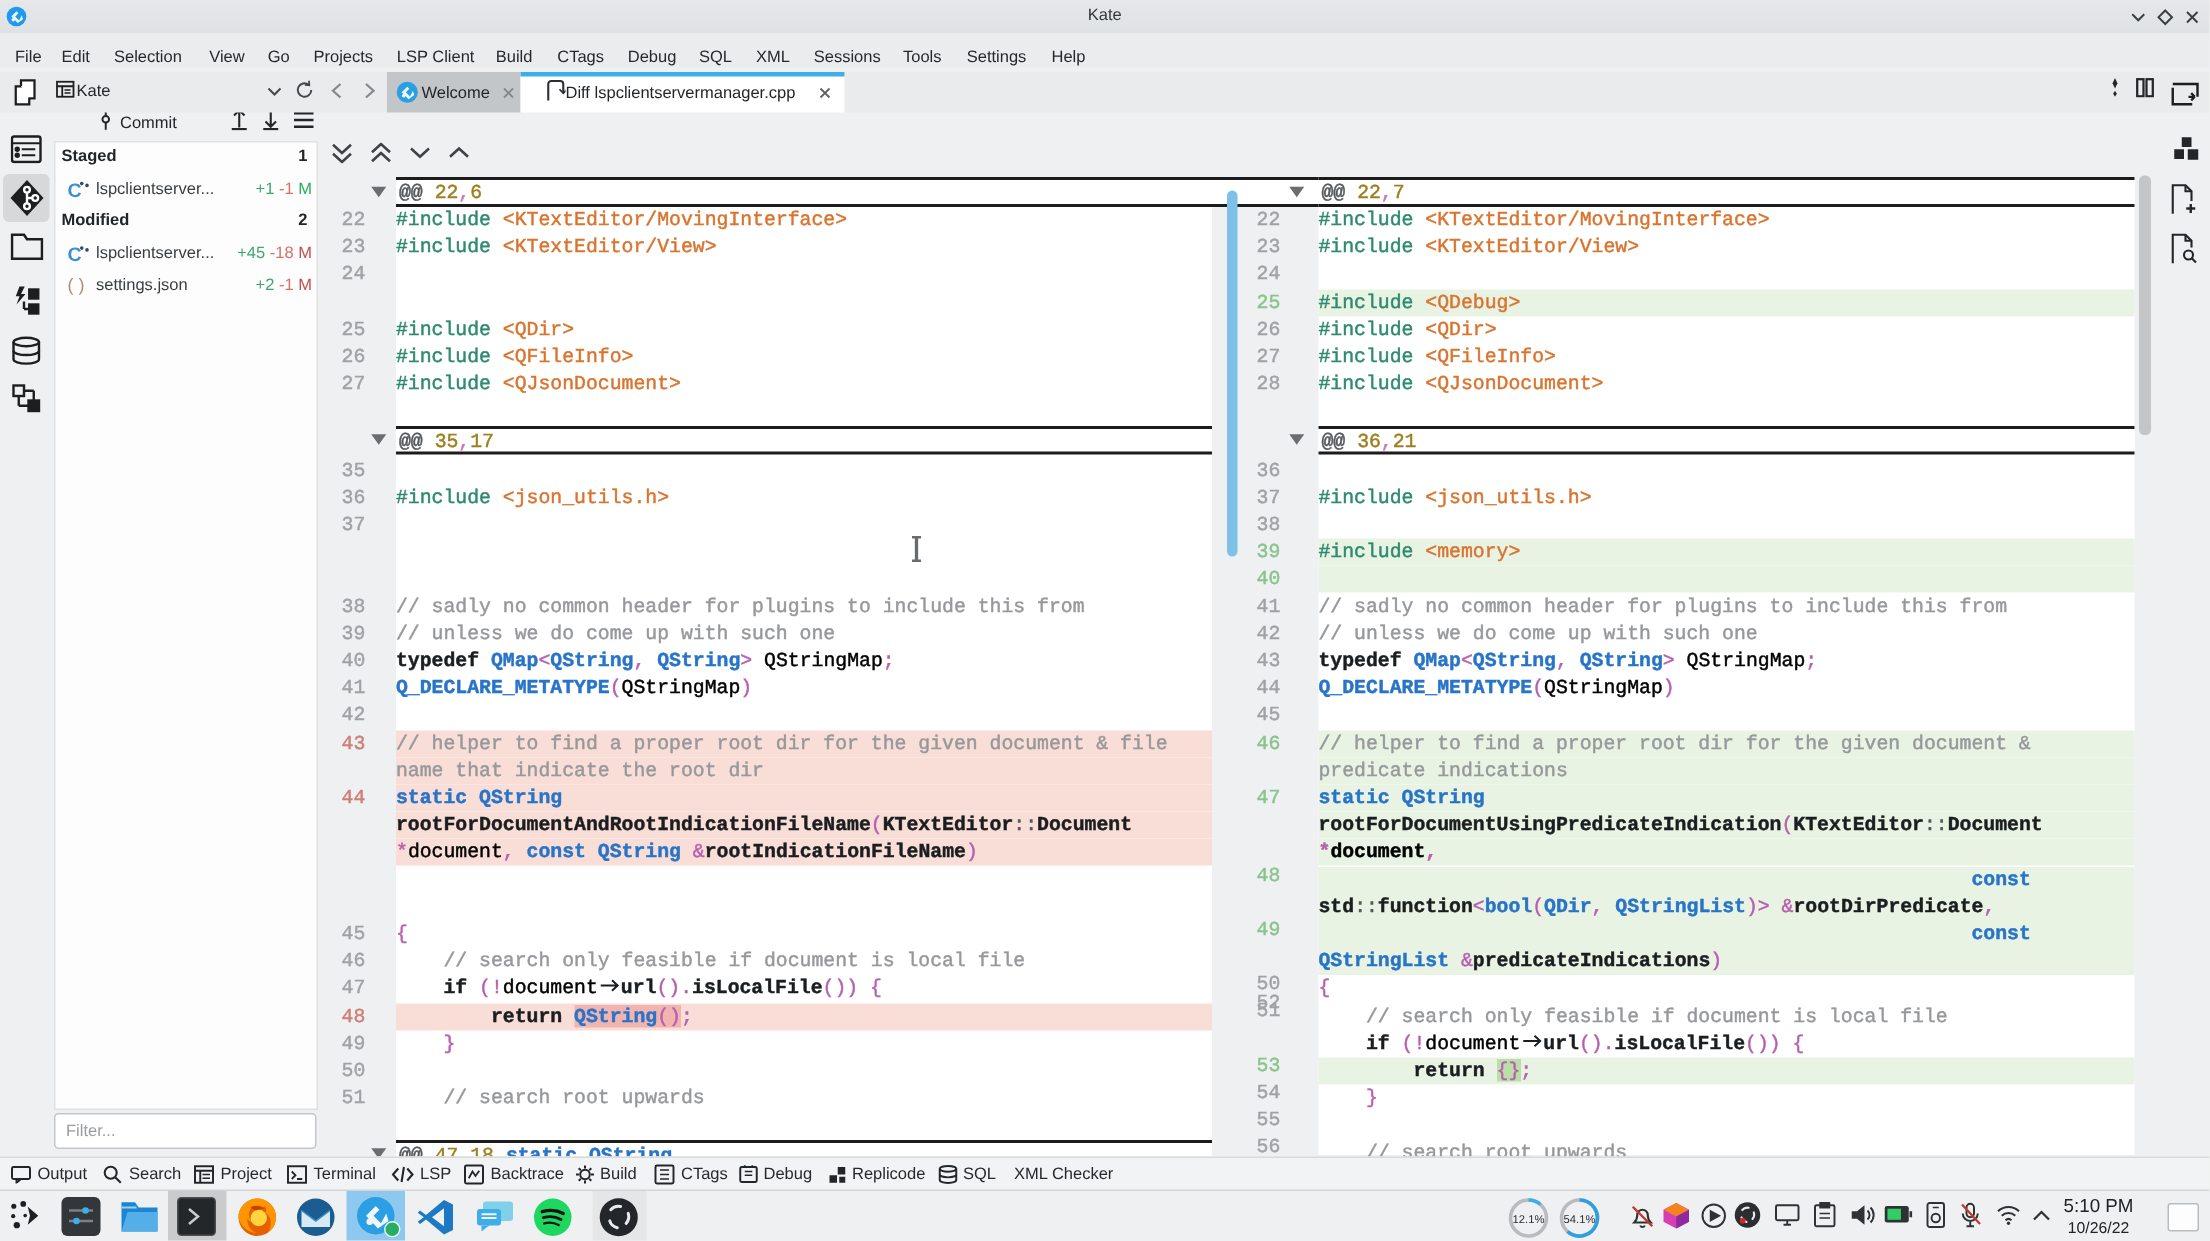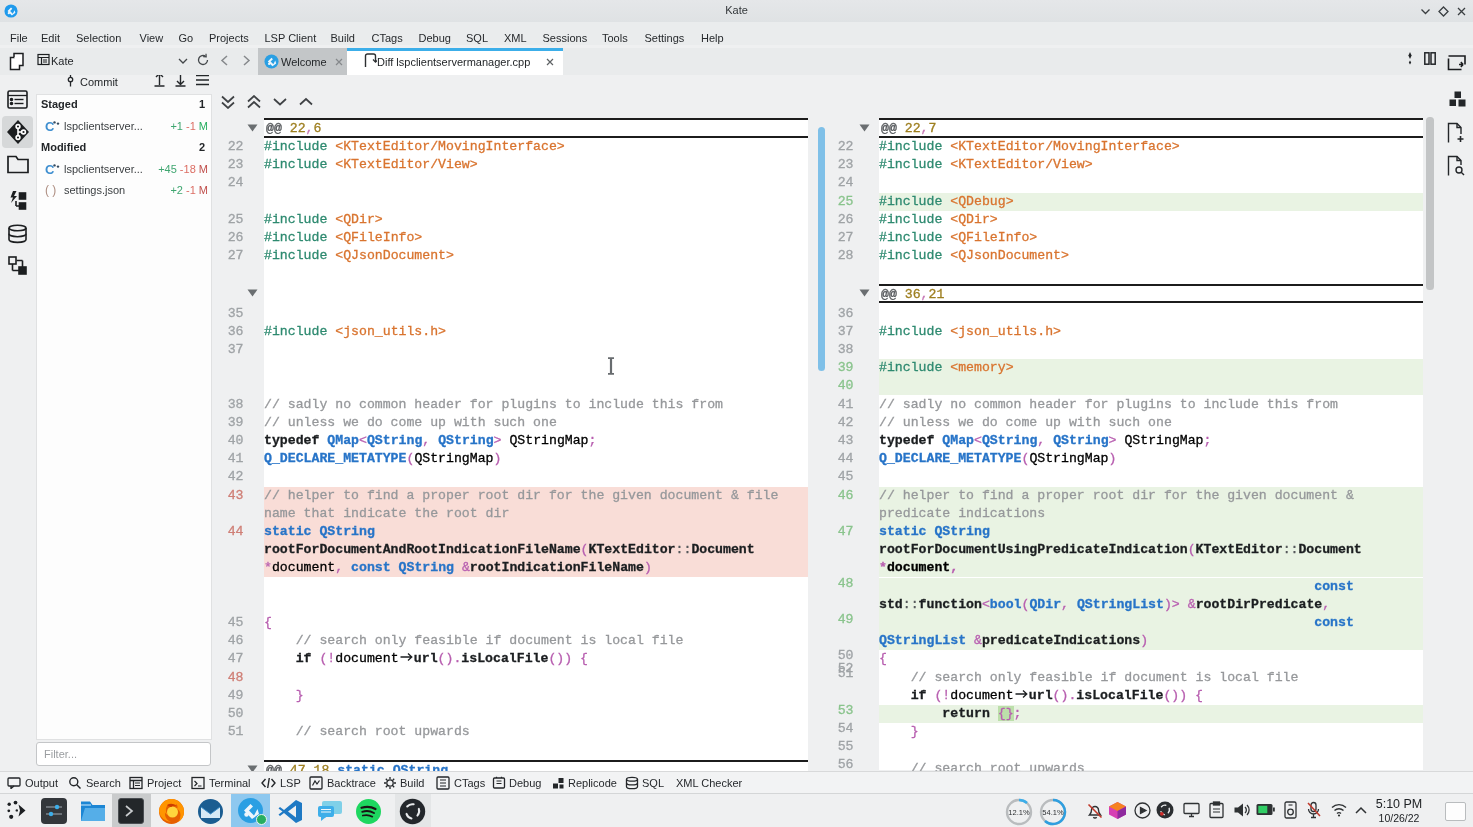--- a/index.html
+++ b/index.html
@@ -244,40 +244,43 @@
       <path d="M2 6.5 L8 1 L14 6.5 M2 12.5 L8 7 L14 12.5"></path>
     </svg>
 <svg class="abs" style="left:60px;top:50px" width="16" height="14" viewBox="0 0 16 14" fill="none" stroke="#3f4245" stroke-width="1.7">
       <path d="M2 4 L8 9.5 L14 4"></path>
     </svg>
 <svg class="abs" style="left:86px;top:50px" width="16" height="14" viewBox="0 0 16 14" fill="none" stroke="#3f4245" stroke-width="1.7">
       <path d="M2 9.5 L8 4 L14 9.5"></path>
     </svg>
 <div class="abs" style="left:52px;top:73.3px;width:544px;height:652.2px;background:#fff;"></div>
 <div class="abs" style="left:667px;top:73.30px;width:544px;height:652.2px;background:#fff;"></div>
-<div class="hdr" style="left:52.0px;top:73.30px;width:544px;height:19.6px;">
+<div class="hdr" style="left:52.0px;top:73.30px;width:623px;height:19.6px;">
 <span class="code" style="position:absolute;left:2px;top:1.2px;"><span class="gray" style="font-weight:bold">@@</span> <span class="hd">22<span class="hp">,</span>6</span></span>
 </div>
 <svg class="abs" style="left:35.0px;top:78.80px" width="11" height="8" viewBox="0 0 11 8">
       <path d="M0.5 0.5 h10 L5.5 7.5 Z" fill="#6a6e71"></path>
     </svg>
 <div class="row code" style="left:52.0px;top:92.90px;width:544px;"><span class="pp">#include</span> <span class="inc">&lt;KTextEditor/MovingInterface&gt;</span></div>
 <div class="num code" style="left:-8.5px;top:92.90px;width:40.0px;">22</div>
 <div class="row code" style="left:52.0px;top:111.10px;width:544px;"><span class="pp">#include</span> <span class="inc">&lt;KTextEditor/View&gt;</span></div>
 <div class="num code" style="left:-8.5px;top:111.10px;width:40.0px;">23</div>
 <div class="row code" style="left:52.0px;top:129.30px;width:544px;"></div>
 <div class="num code" style="left:-8.5px;top:129.30px;width:40.0px;">24</div>
 <div class="row code" style="left:52.0px;top:147.50px;width:544px;"></div>
 <div class="row code" style="left:52.0px;top:165.70px;width:544px;"><span class="pp">#include</span> <span class="inc">&lt;QDir&gt;</span></div>
 <div class="num code" style="left:-8.5px;top:165.70px;width:40.0px;">25</div>
 <div class="row code" style="left:52.0px;top:183.90px;width:544px;"><span class="pp">#include</span> <span class="inc">&lt;QFileInfo&gt;</span></div>
 <div class="num code" style="left:-8.5px;top:183.90px;width:40.0px;">26</div>
 <div class="row code" style="left:52.0px;top:202.10px;width:544px;"><span class="pp">#include</span> <span class="inc">&lt;QJsonDocument&gt;</span></div>
 <div class="num code" style="left:-8.5px;top:202.10px;width:40.0px;">27</div>
 <div class="row code" style="left:52.0px;top:220.30px;width:544px;"></div>
+<div class="hdr" style="left:52.0px;top:238.50px;width:544px;height:19.6px;">
+<span class="code" style="position:absolute;left:2px;top:1.2px;"><span class="gray" style="font-weight:bold">@@</span> <span class="hd">35<span class="hp">,</span>17</span></span>
+</div>
 <svg class="abs" style="left:35.0px;top:244.00px" width="11" height="8" viewBox="0 0 11 8">
       <path d="M0.5 0.5 h10 L5.5 7.5 Z" fill="#6a6e71"></path>
     </svg>
 <div class="row code" style="left:52.0px;top:259.50px;width:544px;"></div>
 <div class="num code" style="left:-8.5px;top:259.50px;width:40.0px;">35</div>
 <div class="row code" style="left:52.0px;top:277.70px;width:544px;"><span class="pp">#include</span> <span class="inc">&lt;json_utils.h&gt;</span></div>
 <div class="num code" style="left:-8.5px;top:277.70px;width:40.0px;">36</div>
 <div class="row code" style="left:52.0px;top:295.90px;width:544px;"></div>
 <div class="num code" style="left:-8.5px;top:295.90px;width:40.0px;">37</div>
 <div class="row code" style="left:52.0px;top:314.10px;width:544px;"></div>
@@ -302,20 +305,21 @@
 <div class="row code" style="left:52.0px;top:532.50px;width:544px;"></div>
 <div class="row code" style="left:52.0px;top:550.70px;width:544px;"></div>
 <div class="row code" style="left:52.0px;top:568.90px;width:544px;"><span class="pu">{</span></div>
 <div class="num code" style="left:-8.5px;top:568.90px;width:40.0px;">45</div>
 <div class="row code" style="left:52.0px;top:587.10px;width:544px;">    <span class="cm">// search only feasible if document is local file</span></div>
 <div class="num code" style="left:-8.5px;top:587.10px;width:40.0px;">46</div>
 <div class="row code" style="left:52.0px;top:605.30px;width:544px;">    <span class="kb">if</span> <span class="pu">(!</span>document<svg width="15.3" height="10" viewBox="0 0 15.3 10" style="vertical-align:0px">
         <path d="M1.5 5 h11.5 M9 1.5 L12.8 5 L9 8.5" stroke="#1b1e20" stroke-width="1.3" fill="none"></path>
       </svg><span class="fn">url</span><span class="pu">().</span><span class="fn">isLocalFile</span><span class="pu">())</span> <span class="pu">{</span></div>
 <div class="num code" style="left:-8.5px;top:605.30px;width:40.0px;">47</div>
+<div class="row code rbg" style="left:52.0px;top:623.50px;width:544px;">        <span class="kb">return</span> <span class="rhl"><span class="ty">QString</span><span class="pu">()</span></span><span class="pu">;</span></div>
 <div class="num code rnum" style="left:-8.5px;top:623.50px;width:40.0px;">48</div>
 <div class="row code" style="left:52.0px;top:641.70px;width:544px;">    <span class="pu">}</span></div>
 <div class="num code" style="left:-8.5px;top:641.70px;width:40.0px;">49</div>
 <div class="row code" style="left:52.0px;top:659.90px;width:544px;"></div>
 <div class="num code" style="left:-8.5px;top:659.90px;width:40.0px;">50</div>
 <div class="row code" style="left:52.0px;top:678.10px;width:544px;">    <span class="cm">// search root upwards</span></div>
 <div class="num code" style="left:-8.5px;top:678.10px;width:40.0px;">51</div>
 <div class="row code" style="left:52.0px;top:696.30px;width:544px;"></div>
 <div class="hdr" style="left:52.0px;top:714.50px;width:544px;height:19.6px;">
 <span class="code" style="position:absolute;left:2px;top:1.2px;"><span class="gray" style="font-weight:bold">@@</span> <span class="hd">47<span class="hp">,</span>18</span> <span class="ty">static QString</span></span>

